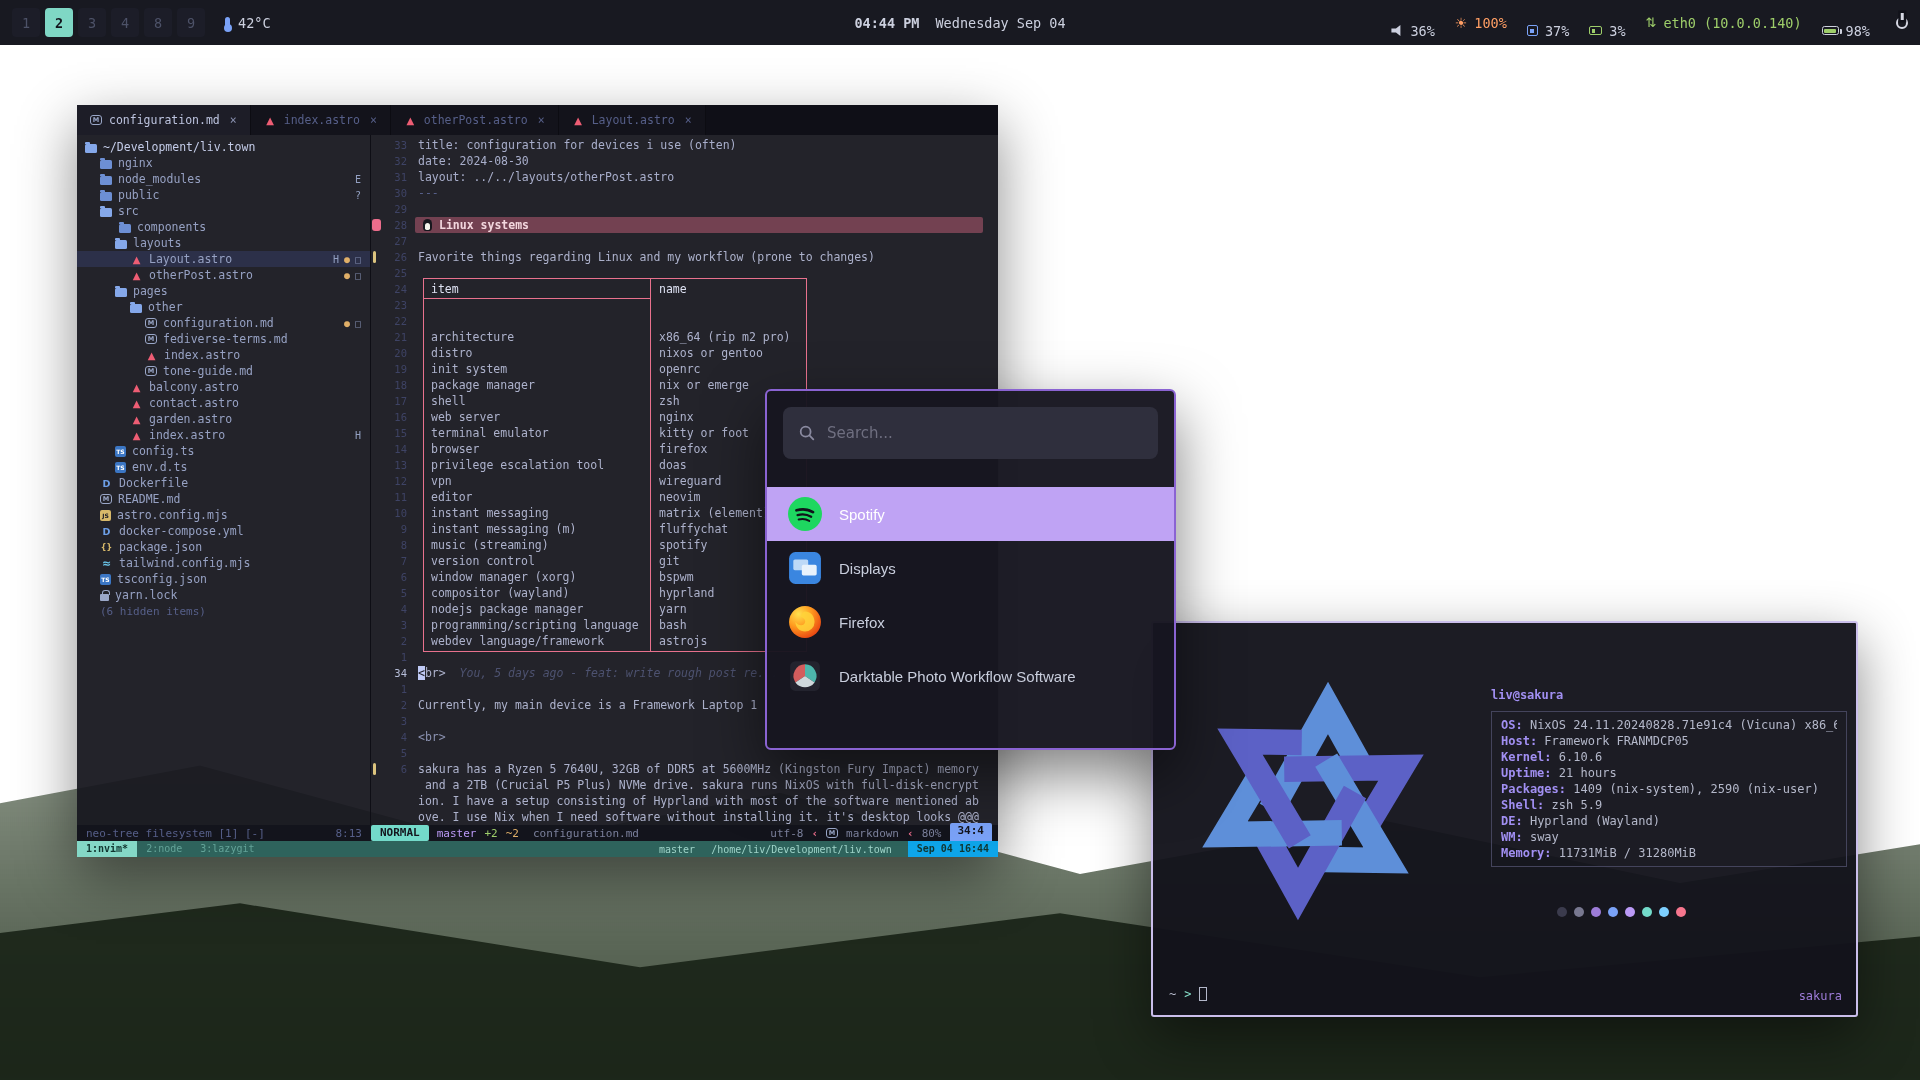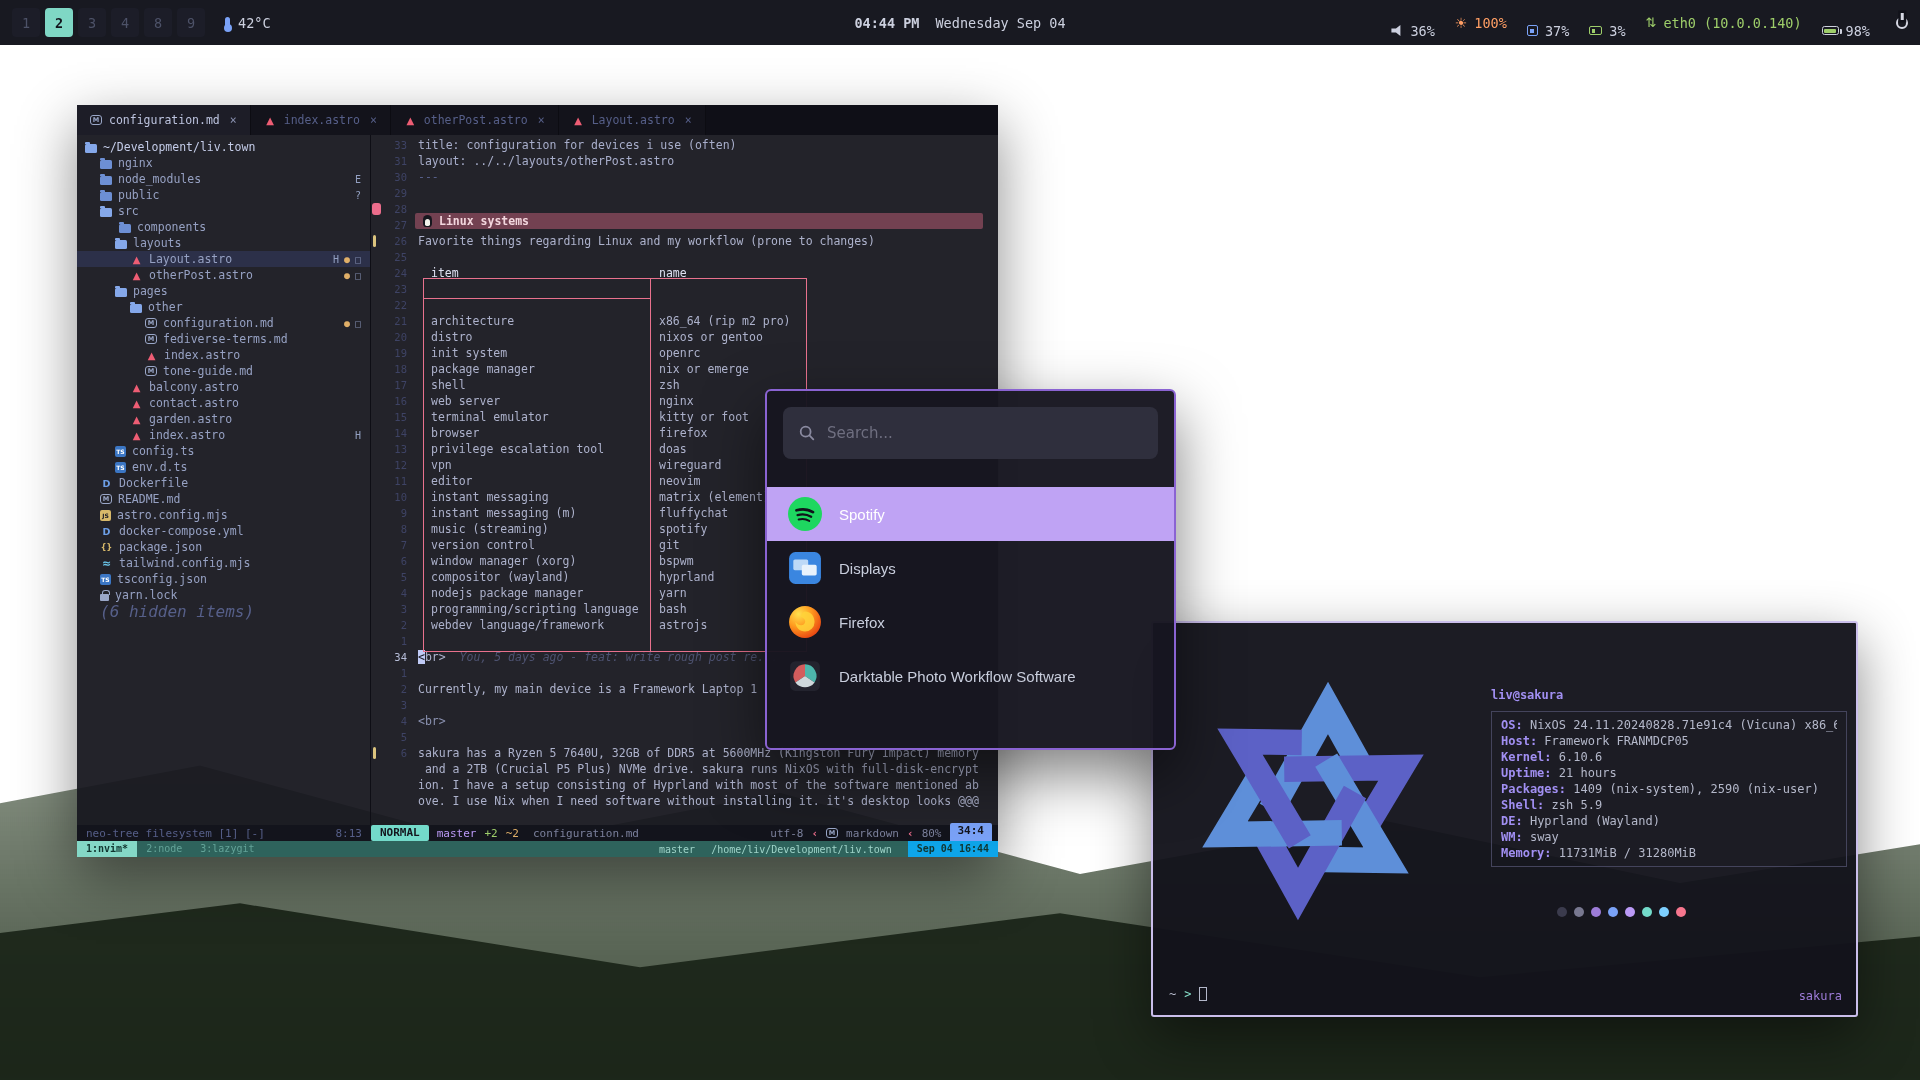--- a/index.html
+++ b/index.html
@@ -59,21 +59,21 @@
   .tab { display:flex; align-items:center; gap:7px; padding:0 13px; color:#565f89;
     background:#13131b; border-right:1px solid #0c0c12; }
   .tab.active { background:#1d1d27; color:#bcc3de; }
   .tab .x { margin-left:3px; color:#565f89; }
   .tab.active .x { color:#8a91b0; }
   .nvim-body { flex:1; display:flex; overflow:hidden; }
   .neotree { width:294px; flex:none; border-right:1px solid #0e0e15; padding-top:4px; overflow:hidden; }
   .ti { height:16px; display:flex; align-items:center; gap:6px; }
   .ti .lbl { color:#96a1c3; white-space:pre; }
   .ti .lbl.root { color:#c4cce8; }
-  .ti .lbl.hidden-note { color:#565f89; font-style:italic; font-size:16px; }
+  .ti .lbl.hidden-note { color:#565f89; font-size:11px; }
   .ti.sel { background:#2c3049; }
   .badges { margin-left:auto; padding-right:9px; display:flex; gap:5px; font-size:10px; }
   .b-dot { color:#e0af68; } .b-sq { color:#7e89ab; } .b-ltr { color:#93a0c2; }
   .fico { width:13px; height:13px; border-radius:2px; display:inline-flex; align-items:center;
     justify-content:center; font:bold 7.5px "DejaVu Sans",sans-serif; flex:none; }
   .i-md { color:#9aa7c8; border:1px solid #9aa7c8; border-radius:3px; width:12px; height:10px; font-size:6.5px; }
   .i-astro { color:#ee5d74; font-size:10px; }
   .i-folder { width:12px; height:9px; background:#6d8fd4; border-radius:1.5px; position:relative; margin-top:2px; }
   .i-folder::before { content:""; position:absolute; top:-2px; left:0; width:5px; height:2px; background:inherit; border-radius:1px 1px 0 0; }
   .i-open { background:#85a8ea; }
@@ -91,21 +91,21 @@
   .line .num { position:absolute; left:0; top:0; width:36px; text-align:right; color:#3e4365; font-size:10.5px; }
   .line .num.cur-num { color:#b7bed9; }
   .line .txt { position:absolute; left:47px; top:0; color:#adb2cc; }
   .line .txt.fm { color:#a8aecb; }
   .line .txt.dim { color:#565f89; }
   .line .txt.html { color:#8a91b0; }
   .line .txt.c1 { left:60px; } .line .txt.c2 { left:288px; }
   .line .txt.th { color:#dde1f2; }
   .sign { position:absolute; left:2px; top:2px; width:3px; height:12px; background:#dcc47e; border-radius:2px; }
   .gpill { position:absolute; left:1px; top:2px; width:9px; height:12px; background:#ec6d8c; border-radius:3px; }
-  .heading-bar { position:absolute; left:44px; right:15px; top:12px; height:16px;
+  .heading-bar { position:absolute; left:44px; right:15px; top:0; height:16px;
     background:rgba(236,109,140,0.40); border-radius:2px; display:flex; align-items:center;
     gap:7px; padding:0 8px; color:#f3d7de; font-weight:bold; }
   .penguin { width:9px; height:12px; background:#17171e; border-radius:5px 5px 4px 4px; position:relative; flex:none; }
   .penguin::after { content:""; position:absolute; left:2px; top:4px; width:5px; height:7px; background:#f2f2ea; border-radius:3px 3px 2px 2px; }
   .cblk { background:#c0caf5; color:#16161e; }
   .blame { color:#4d5270; font-style:italic; }
   .tablebox { position:absolute; left:52px; width:384px; border:1px solid #e8718d; pointer-events:none; }
   .tablebox .vdiv { position:absolute; left:226px; top:0; bottom:0; width:1px; background:#e8718d; }
   .tablebox .hsep { position:absolute; left:0; top:19px; width:226px; height:1px; background:#e8718d; }
 
@@ -375,20 +375,21 @@
           <span class="fico i-lock"></span>
           <span class="lbl">yarn.lock</span>
         </div>
         <div class="ti" style="padding-left: 23px;">
           <span class="lbl hidden-note">(6 hidden items)</span>
         </div>
       </div>
     <div class="editor">
       <div class="lines">
           <div class="line fm"><span class="num">33</span><span class="txt fm">title: configuration for devices i use (often)</span></div>
+          <div class="line fm"><span class="num">32</span><span class="txt fm">date: 2024-08-30</span></div>
           <div class="line fm"><span class="num">31</span><span class="txt fm">layout: ../../layouts/otherPost.astro</span></div>
           <div class="line dim"><span class="num">30</span><span class="txt dim">---</span></div>
           <div class="line blank"><span class="num">29</span></div>
           <div class="line heading"><span class="num">28</span><span class="gpill"></span><div class="heading-bar"><span class="penguin"></span><span class="htxt">Linux systems</span></div></div>
           <div class="line blank"><span class="num">27</span></div>
           <div class="line text"><span class="num">26</span><span class="sign"></span><span class="txt text">Favorite things regarding Linux and my workflow (prone to changes)</span></div>
           <div class="line blank"><span class="num">25</span></div>
           <div class="line thead"><span class="num">24</span><span class="txt c1 th">item</span><span class="txt c2 th">name</span></div>
           <div class="line tsep"><span class="num">23</span></div>
           <div class="line tblank"><span class="num">22</span></div>

